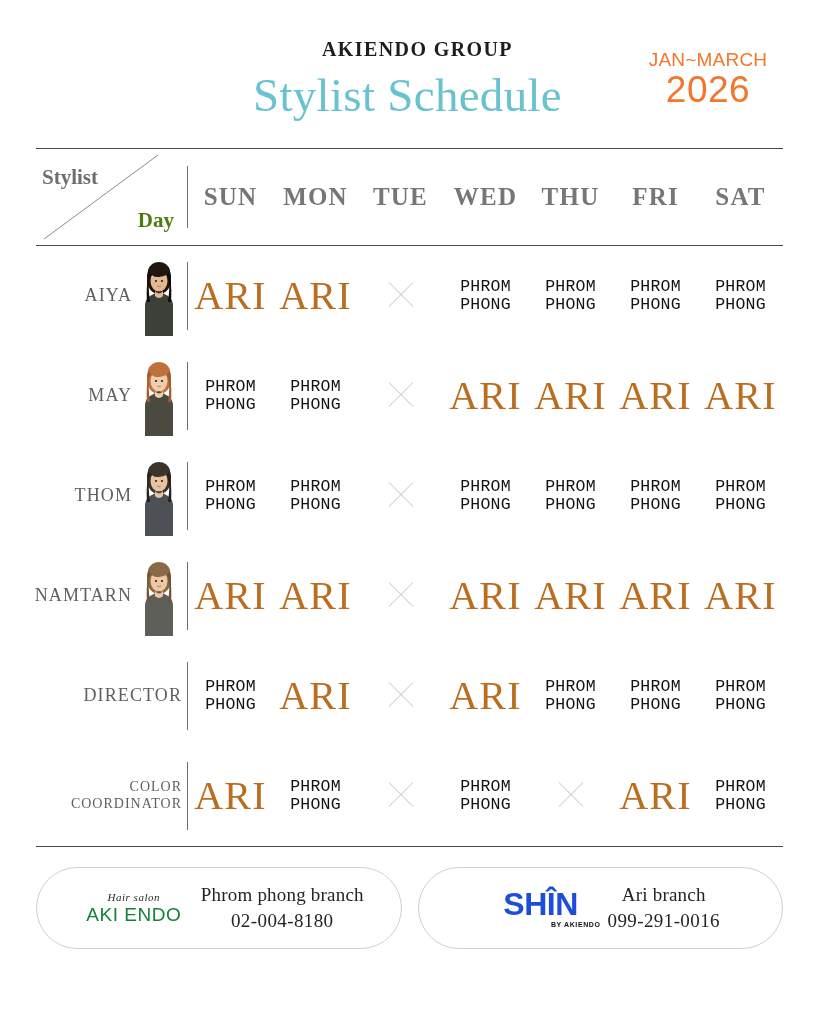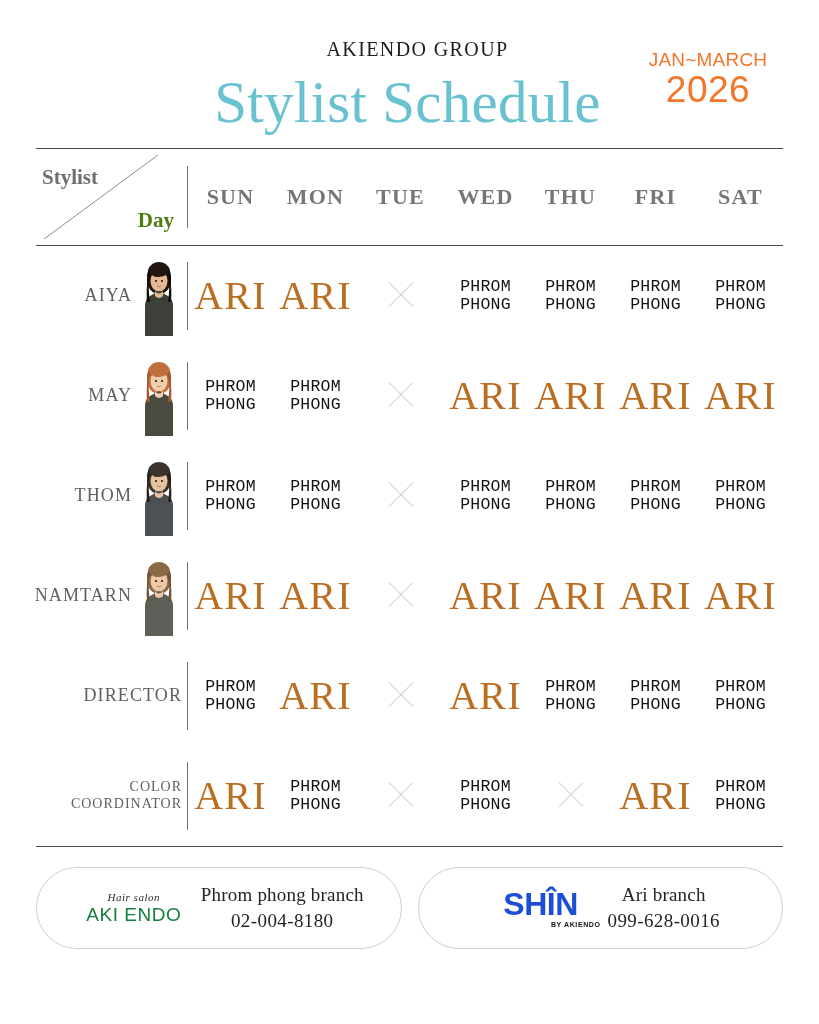--- a/index.html
+++ b/index.html
@@ -32,29 +32,30 @@
   .brand {
     position: absolute;
     top: 38px;
     left: 16px;
     right: 0;
     text-align: center;
     font-family: "Liberation Serif", "DejaVu Serif", serif;
     font-size: 20px;
     letter-spacing: 1.4px;
     color: #1d1d1d;
+    font-weight: bold;
   }
   .main-title {
     position: absolute;
     top: 70px;
     left: 0;
     right: 4px;
     text-align: center;
     font-family: "Liberation Serif", "DejaVu Serif", serif;
-    font-size: 59px;
+    font-size: 47px;
     color: #68c2cf;
     letter-spacing: 0.3px;
     line-height: 1.1;
   }
   .period {
     position: absolute;
     right: 0px;
     top: 50px;
     text-align: center;
     font-family: "Liberation Sans", "DejaVu Sans", sans-serif;
@@ -125,21 +126,21 @@
     width: 2px;
     padding: 0;
   }
   .sep-line {
     width: 1px;
     background: #6f6f6f;
     margin: 0 auto;
   }
   .day-head {
     text-align: center;
-    font-size: 22px;
+    font-size: 25px;
     color: #767676;
     letter-spacing: 1.2px;
     font-family: "Liberation Serif", "DejaVu Serif", serif;
   }
 
   tr.data-row { height: 100px; }
 
   .name-cell {
     width: 150px;
     position: relative;
@@ -631,18 +632,18 @@
         <div class="branch-phone">02-004-8180</div>
       </div>
     </div>
     <div class="branch-card">
       <div class="logo-box">
         <div class="logo-shin">SHÎN</div>
         <div class="logo-sub">BY AKIENDO</div>
       </div>
       <div class="branch-text">
         <div class="branch-name">Ari branch</div>
-        <div class="branch-phone">099-628-0016</div>
+        <div class="branch-phone">099-291-0016</div>
       </div>
     </div>
   </div>
 
 </div>
 
 </body></html>

